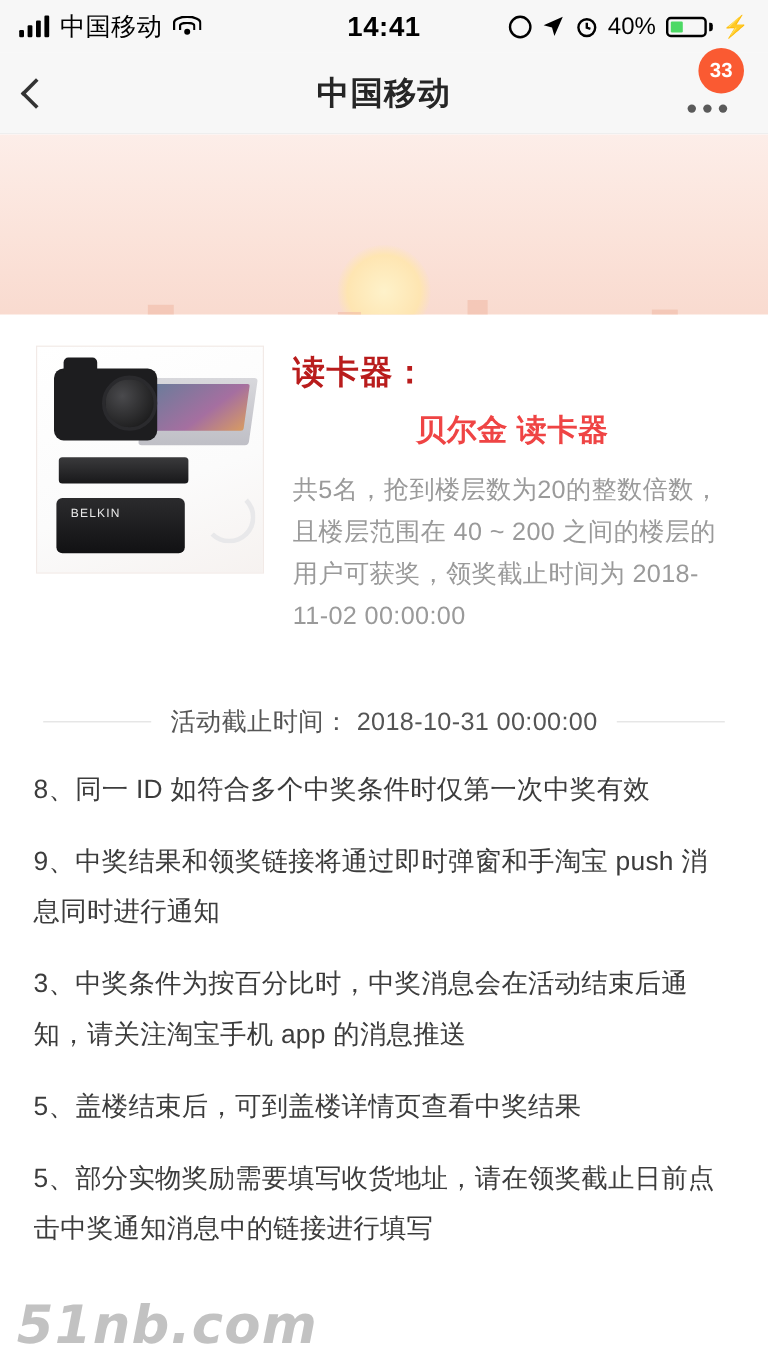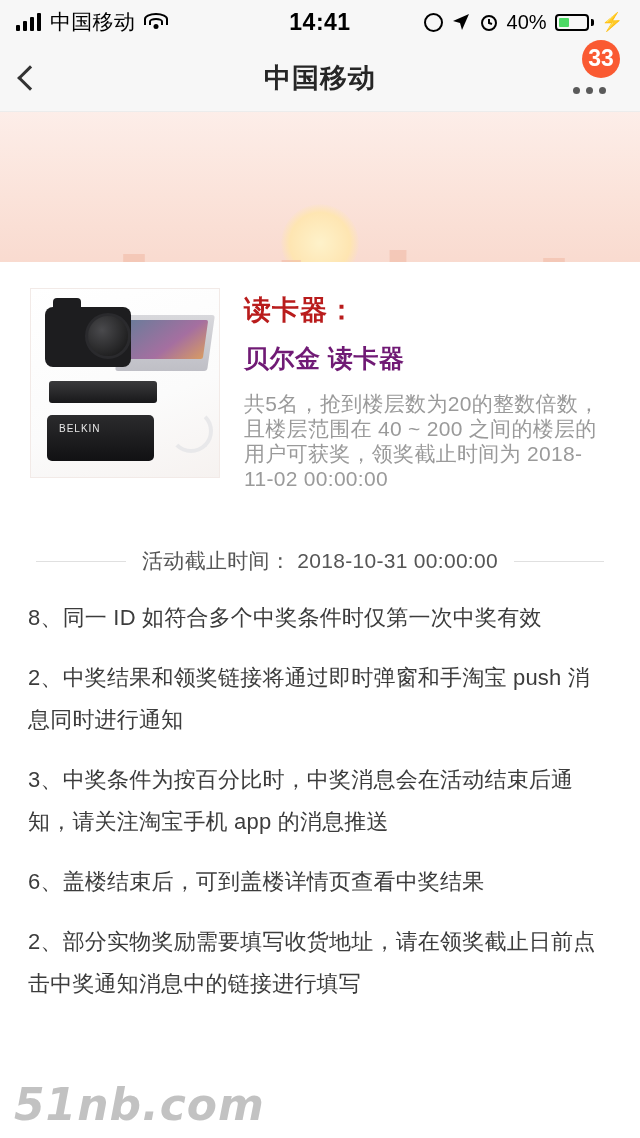--- a/index.html
+++ b/index.html
@@ -89,21 +89,21 @@
   }
   .nav-right {
     margin-left: auto; margin-right: 16px; position: relative;
     display: flex; flex-direction: column; align-items: center; justify-content: center;
     height: 68px; width: 70px;
   }
   .badge {
     position: absolute; top: -4px; right: 4px;
     min-width: 38px; height: 38px; border-radius: 19px;
     background: #fa5a32; color: #fff;
-    font-size: 23px; font-weight: bold;
+    font-size: 17px; font-weight: bold;
     display: flex; align-items: center; justify-content: center;
     padding: 0 6px;
   }
   .dots { display: flex; gap: 6px; margin-top: 26px; }
   .dots i { width: 7px; height: 7px; border-radius: 50%; background: #5a5a5a; display:block; }
 
   
   .banner {
     height: 150px;
     position: relative;
@@ -183,23 +183,23 @@
   }
   .prod-battery span { position: absolute; left: 12px; top: 8px; }
   .prod-cable {
     position: absolute; left: 138px; top: 120px;
     width: 44px; height: 44px;
     border: 4px solid #e8e8ea; border-radius: 50%;
     border-left-color: transparent; border-top-color: transparent;
   }
   .prize-info { flex: 1; padding-top: 4px; }
   .prize-title { font-size: 27px; font-weight: bold; color: #b91c1c; letter-spacing: 1px; }
-  .prize-name { font-size: 25px; color: #701a75; margin-top: 14px; font-weight: bold; letter-spacing: .5px; }
+  .prize-name { font-size: 25px; color: #ef4444; margin-top: 14px; font-weight: bold; letter-spacing: .5px; text-align: center; }
   .prize-desc {
-    margin-top: 16px; font-size: 21px; line-height: 25px; color: #9a9a9a;
+    margin-top: 16px; font-size: 21px; line-height: 35px; color: #9a9a9a;
     letter-spacing: .3px;
   }
 
   
   .deadline {
     display: flex; align-items: center; gap: 16px;
     padding: 0 36px; margin-top: 46px;
   }
   .deadline .line { flex: 1; height: 1px; background: #e0e0e0; }
   .deadline .txt { font-size: 21px; color: #555; letter-spacing: .3px; white-space: nowrap; }
@@ -324,21 +324,21 @@
   </div>
 
   <div class="deadline">
     <div class="line"></div>
     <div class="txt">活动截止时间： 2018-10-31 00:00:00</div>
     <div class="line"></div>
   </div>
 
   <div class="rules">
     <div class="rule">8、同一 ID 如符合多个中奖条件时仅第一次中奖有效</div>
-    <div class="rule">2、中奖结果和领奖链接将通过即时弹窗和手淘宝 push 消息同时进行通知</div>
+    <div class="rule">9、中奖结果和领奖链接将通过即时弹窗和手淘宝 push 消息同时进行通知</div>
     <div class="rule">3、中奖条件为按百分比时，中奖消息会在活动结束后通知，请关注淘宝手机 app 的消息推送</div>
-    <div class="rule">6、盖楼结束后，可到盖楼详情页查看中奖结果</div>
-    <div class="rule">2、部分实物奖励需要填写收货地址，请在领奖截止日前点击中奖通知消息中的链接进行填写</div>
+    <div class="rule">5、盖楼结束后，可到盖楼详情页查看中奖结果</div>
+    <div class="rule">5、部分实物奖励需要填写收货地址，请在领奖截止日前点击中奖通知消息中的链接进行填写</div>
   </div>
 
   <div class="watermark">51nb.com</div>
 
 </div>
 
 </body></html>

